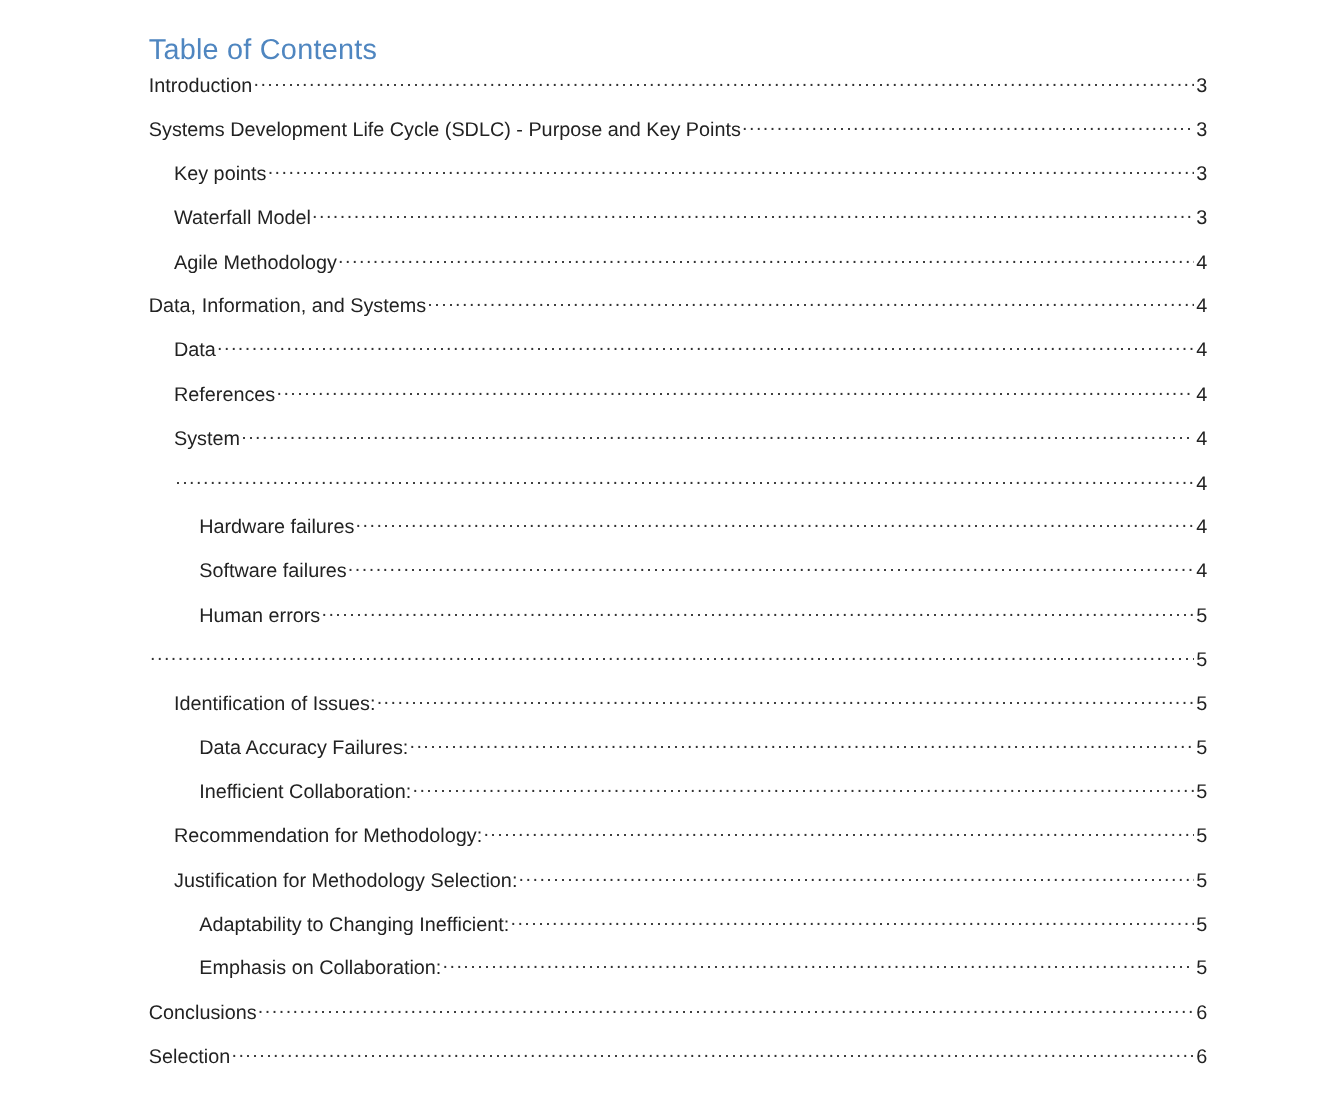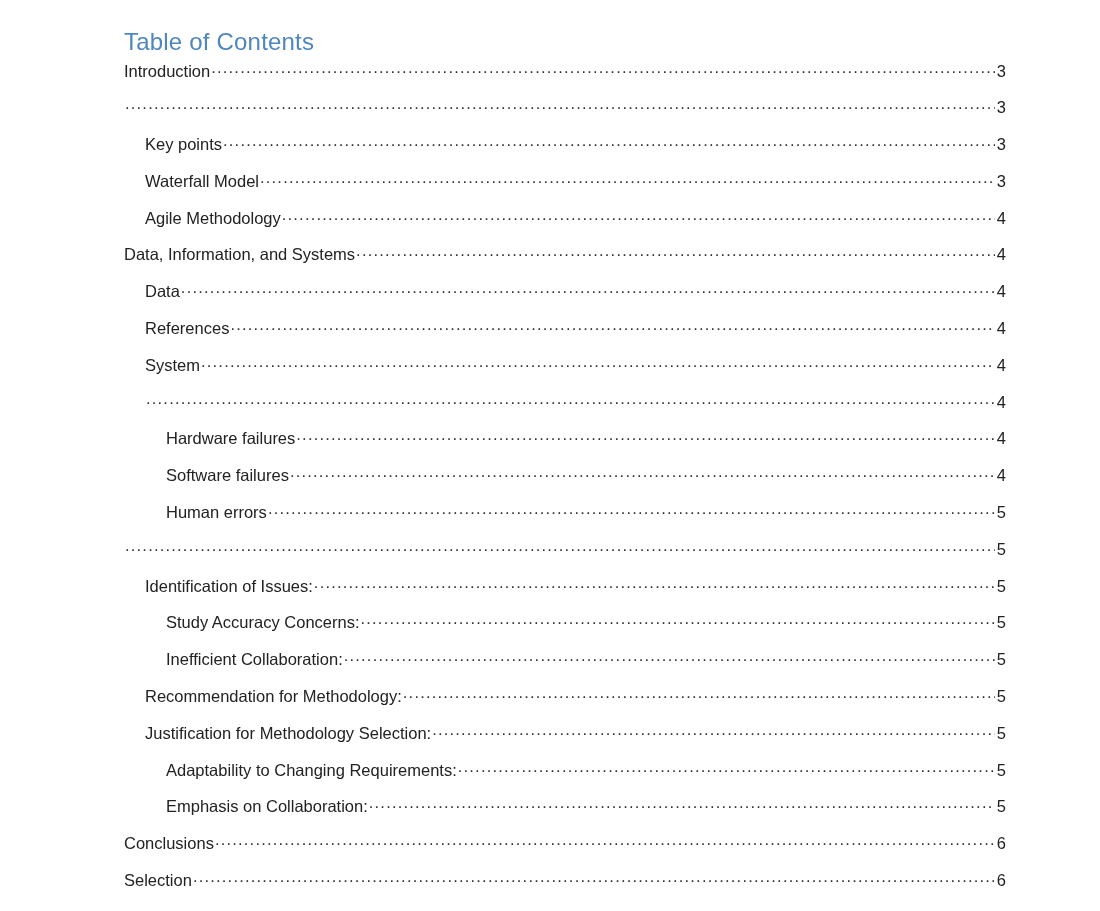--- a/index.html
+++ b/index.html
@@ -76,20 +76,21 @@
 
 <div class="page">
   <h1 class="toc-title">Table of Contents</h1>
   <ul class="toc-list">
     <li class="toc-entry level-1">
       <span class="toc-label">Introduction</span>
       <span class="toc-leader"></span>
       <span class="toc-page">3</span>
     </li>
     <li class="toc-entry level-1">
+      <span class="toc-label">Systems Development Life Cycle (SDLC) - Purpose and Key Points</span>
       <span class="toc-leader"></span>
       <span class="toc-page">3</span>
     </li>
     <li class="toc-entry level-2">
       <span class="toc-label">Key points</span>
       <span class="toc-leader"></span>
       <span class="toc-page">3</span>
     </li>
     <li class="toc-entry level-2">
       <span class="toc-label">Waterfall Model</span>
@@ -143,41 +144,41 @@
     <li class="toc-entry level-1">
       <span class="toc-leader"></span>
       <span class="toc-page">5</span>
     </li>
     <li class="toc-entry level-2">
       <span class="toc-label">Identification of Issues:</span>
       <span class="toc-leader"></span>
       <span class="toc-page">5</span>
     </li>
     <li class="toc-entry level-3">
-      <span class="toc-label">Study Accuracy Concerns:</span>
+      <span class="toc-label">Data Accuracy Failures:</span>
       <span class="toc-leader"></span>
       <span class="toc-page">5</span>
     </li>
     <li class="toc-entry level-3">
       <span class="toc-label">Inefficient Collaboration:</span>
       <span class="toc-leader"></span>
       <span class="toc-page">5</span>
     </li>
     <li class="toc-entry level-2">
       <span class="toc-label">Recommendation for Methodology:</span>
       <span class="toc-leader"></span>
       <span class="toc-page">5</span>
     </li>
     <li class="toc-entry level-2">
       <span class="toc-label">Justification for Methodology Selection:</span>
       <span class="toc-leader"></span>
       <span class="toc-page">5</span>
     </li>
     <li class="toc-entry level-3">
-      <span class="toc-label">Adaptability to Changing Requirements:</span>
+      <span class="toc-label">Adaptability to Changing Inefficient:</span>
       <span class="toc-leader"></span>
       <span class="toc-page">5</span>
     </li>
     <li class="toc-entry level-3">
       <span class="toc-label">Emphasis on Collaboration:</span>
       <span class="toc-leader"></span>
       <span class="toc-page">5</span>
     </li>
     <li class="toc-entry level-1">
       <span class="toc-label">Conclusions</span>

